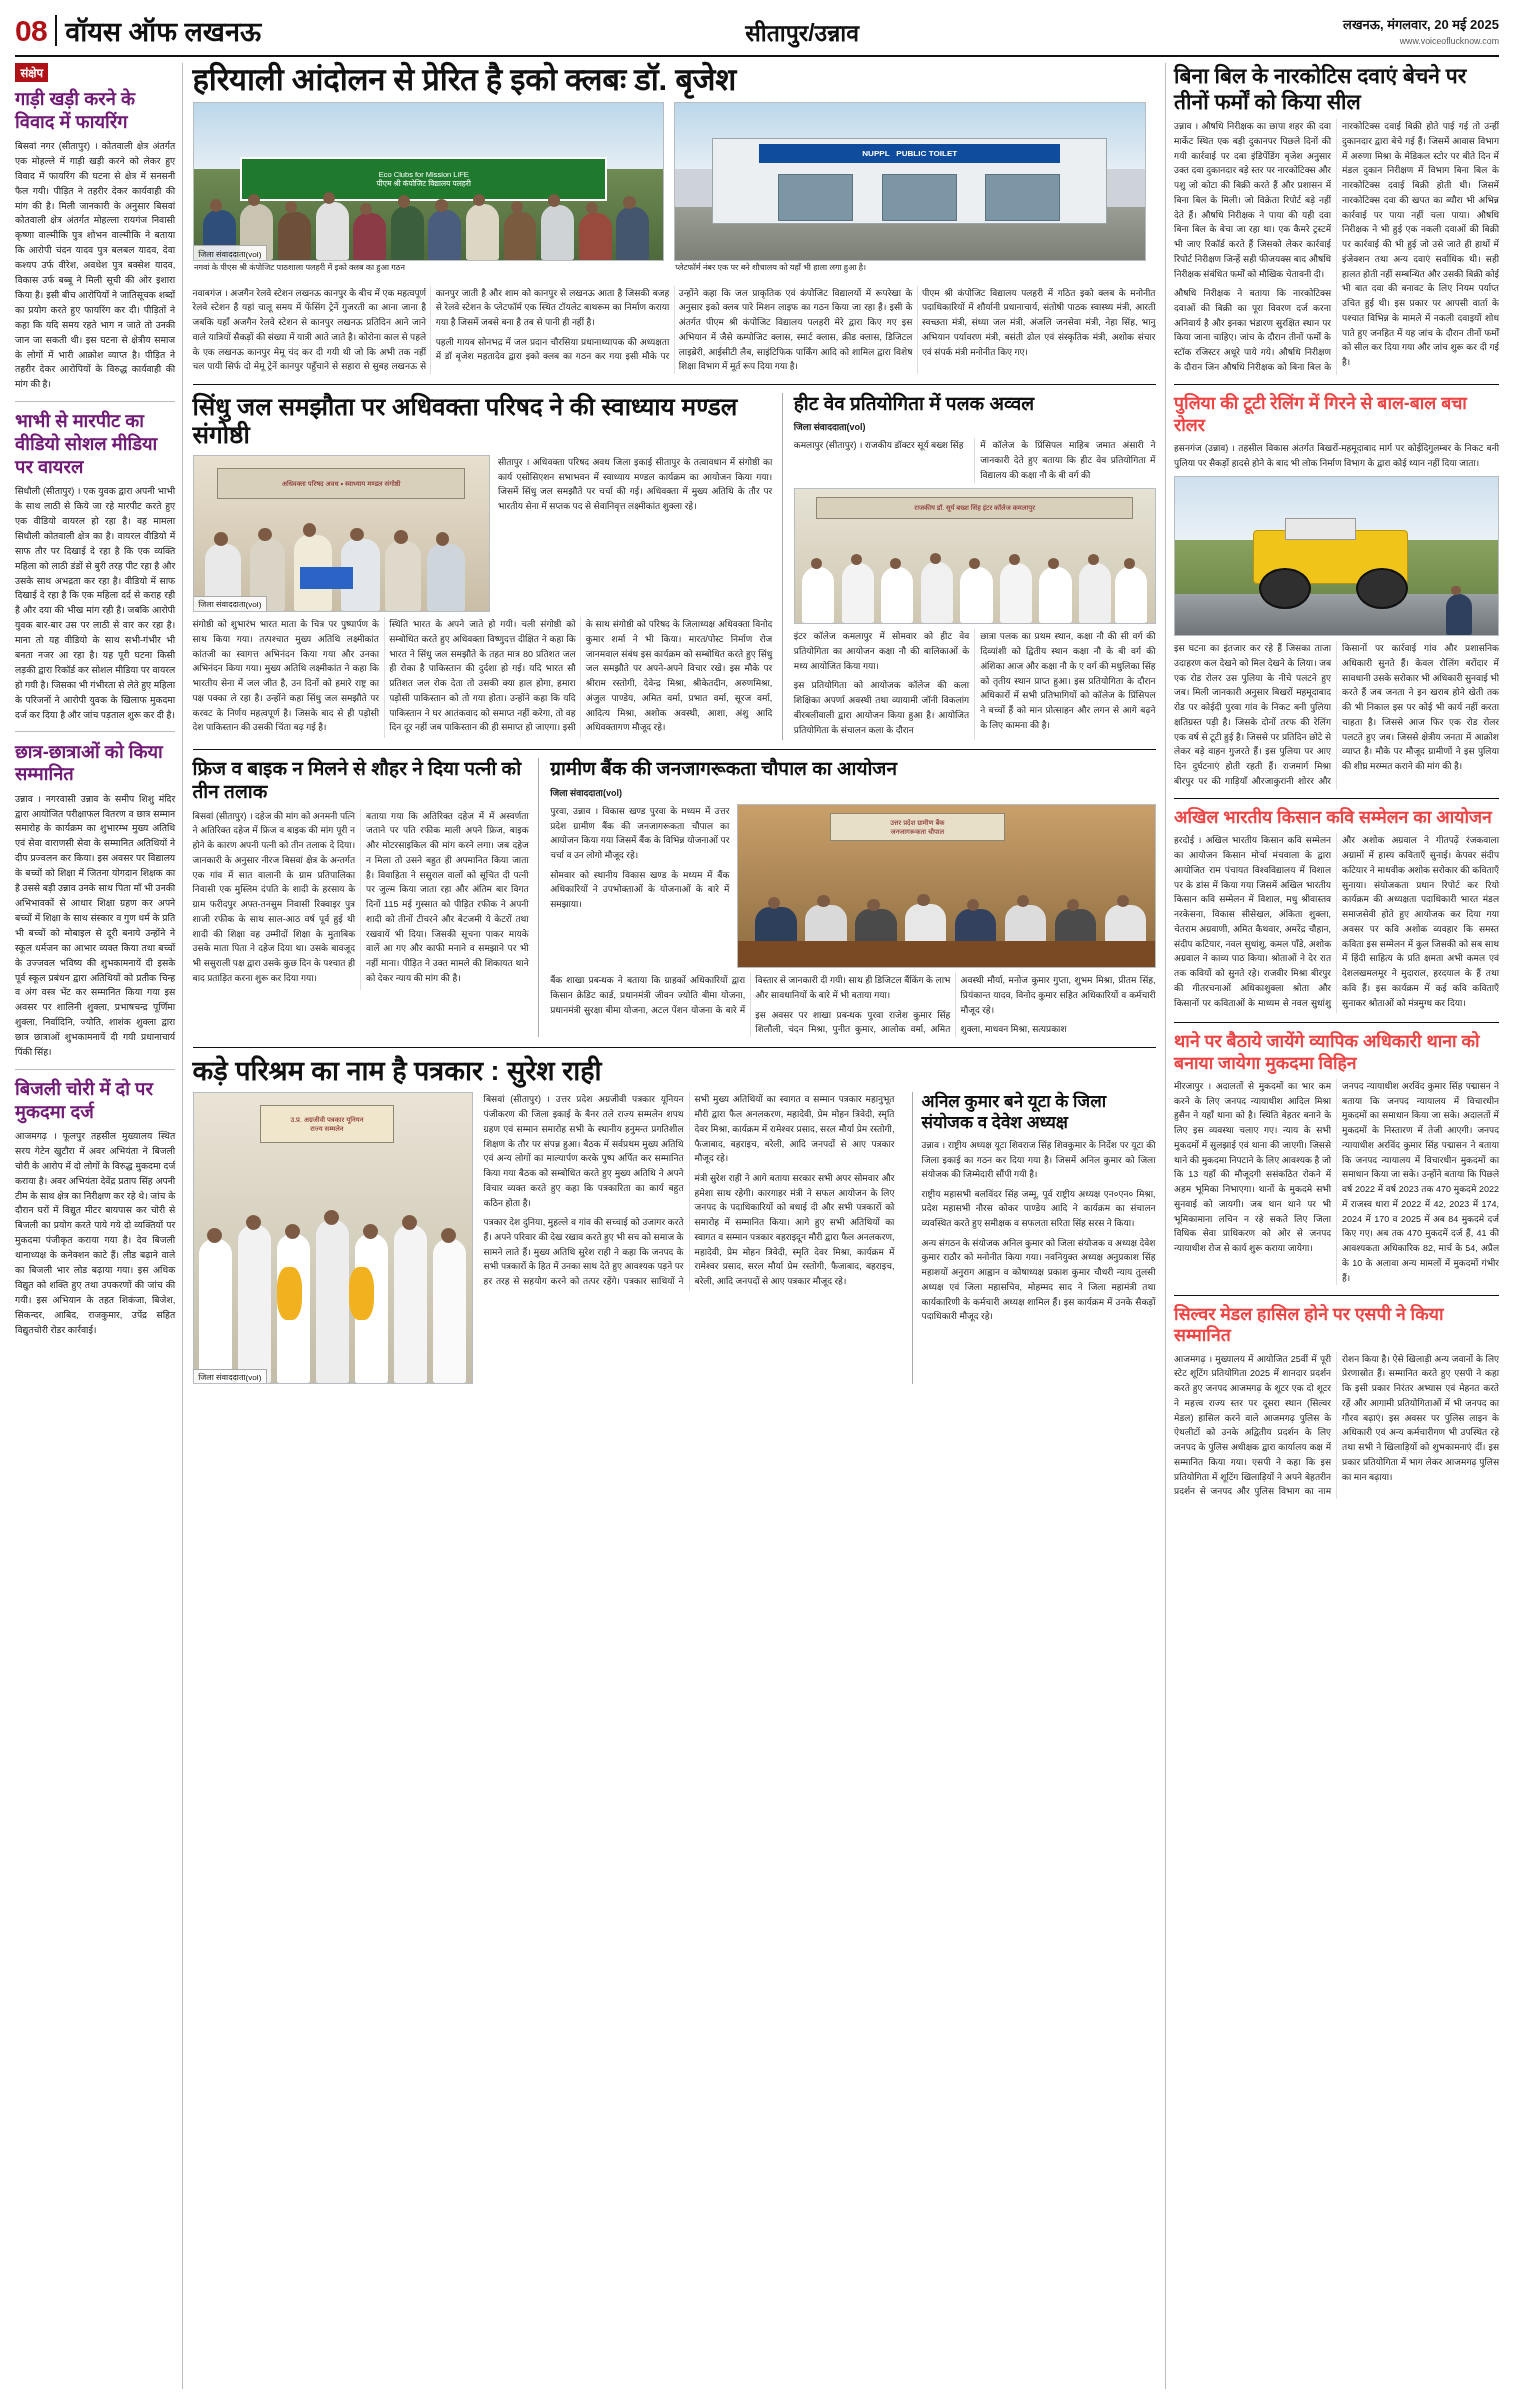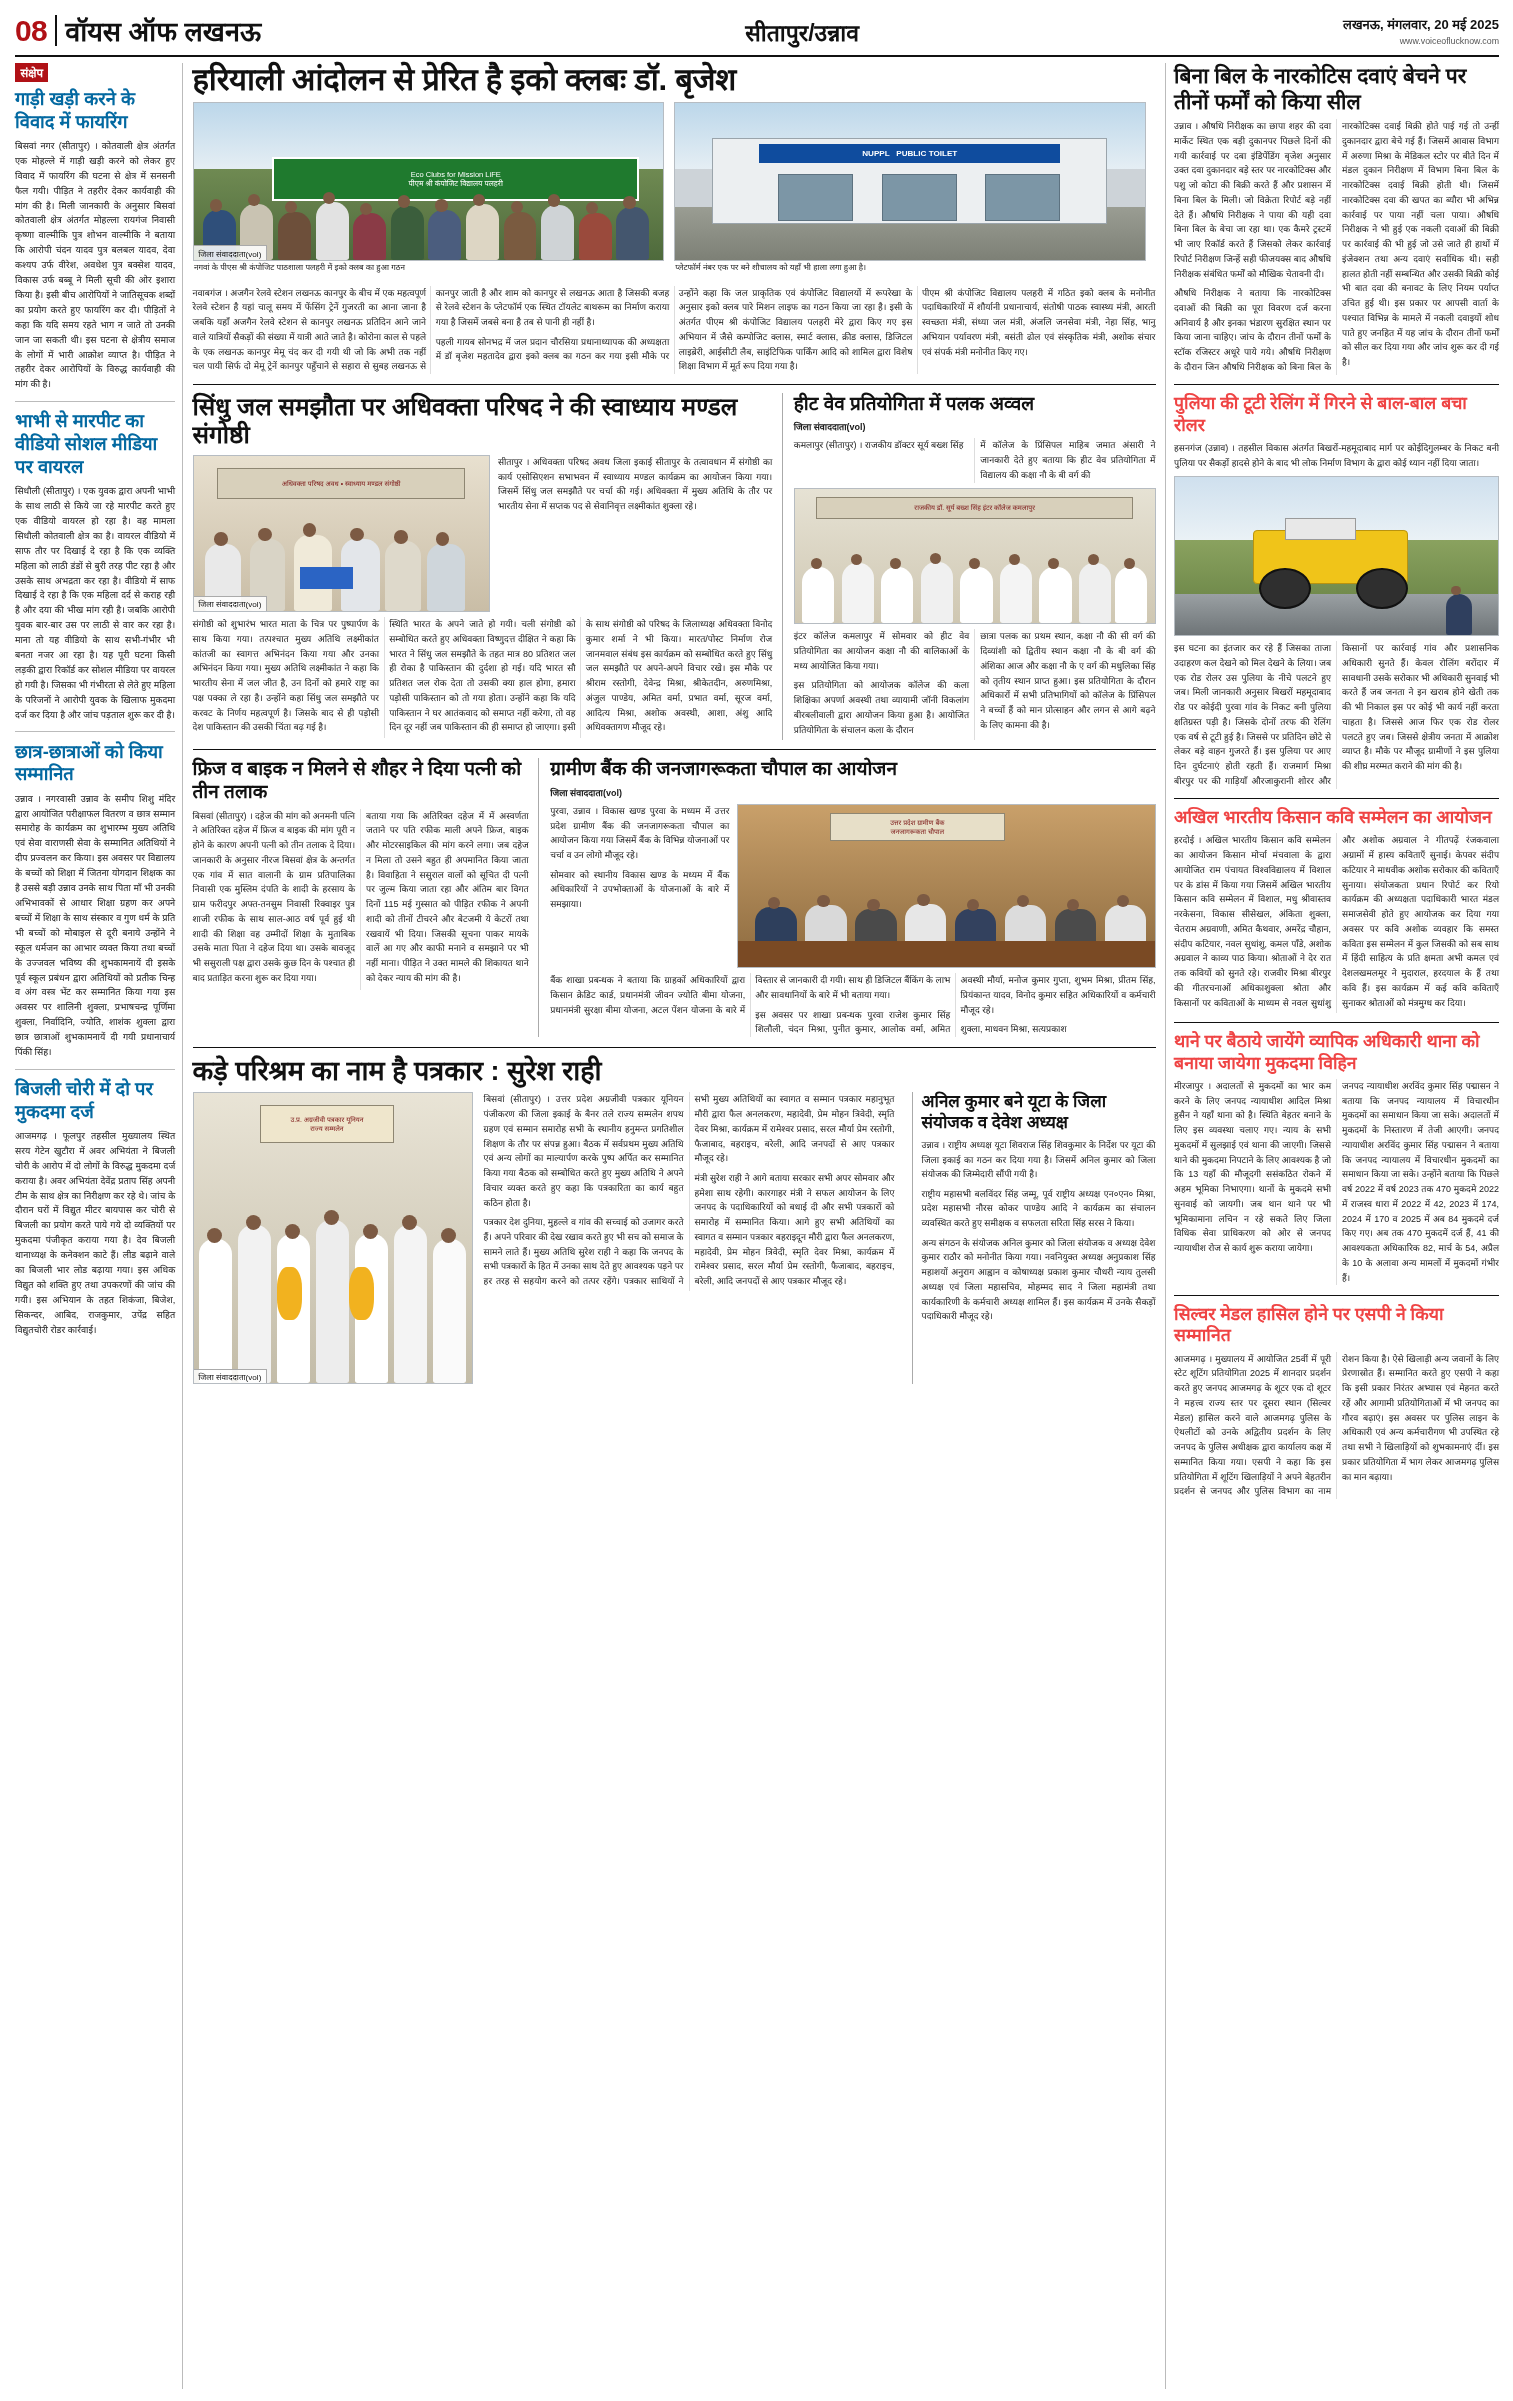--- a/index.html
+++ b/index.html
@@ -25,21 +25,21 @@
   .mh-web { font-size: 8.8px; color: #555; margin-top: 2.7px; }
 
   
   .body-grid { display: flex; gap: 9.5px; margin-top: 6.8px; height: 2326px; }
   .col-left { width: 168px; flex: 0 0 168px; border-right: 0.7px solid #bbb; padding-right: 6.8px; }
   .col-main { flex: 1 1 auto; }
   .col-right { width: 334px; flex: 0 0 334px; border-left: 0.7px solid #bbb; padding-left: 8.1px; }
 
   
   .rail-flag { background: #b01116; color: #fff; font-size: 11.5px; font-weight: bold; padding: 2px 5.4px; display: inline-block; margin-bottom: 5.4px; }
-  .rail-head { font-size: 18.3px; line-height: 1.25; font-weight: bold; color: #0369a1; margin: 0 0 5.4px 0; }
+  .rail-head { font-size: 18.3px; line-height: 1.25; font-weight: bold; color: #701a75; margin: 0 0 5.4px 0; }
   .rail-body { font-size: 9.2px; line-height: 1.62; text-align: justify; color: #1a1a1a; }
   .rail-sep { border-top: 0.7px solid #bbb; margin: 8.8px 0 8.1px 0; }
 
   
   .lead-head { font-size: 31px; line-height: 1.12; font-weight: bold; color: #111; letter-spacing: -0.3px; margin: 0 0 4.1px 0; }
   .lead-sub { font-size: 17px; line-height: 1.25; font-weight: bold; color: #222; border-bottom: 0.7px solid #999; padding-bottom: 5.4px; margin-bottom: 6.8px; }
   .head2 { font-size: 24.4px; line-height: 1.16; font-weight: bold; color: #111; margin: 0 0 5.4px 0; }
   .head3 { font-size: 19px; line-height: 1.2; font-weight: bold; color: #111; margin: 0 0 4.7px 0; }
   .head-r { font-size: 21px; line-height: 1.2; font-weight: bold; color: #111; margin: 0 0 5.4px 0; }
   .head-r-sm { font-size: 17.6px; line-height: 1.22; font-weight: bold; color: #ef4444; margin: 0 0 4.7px 0; }
@@ -127,21 +127,21 @@
 
       <div class="sec">
         <h1 class="lead-head">हरियाली आंदोलन से प्रेरित है इको क्लबः डॉ. बृजेश</h1>
 
         <div style="display:flex; gap:9.5px;">
           <div style="width:49%;">
             <div class="photo" style="height:159px;">
               <div class="ph-inner">
                 <div class="sky"></div>
                   <div class="ground"></div>
-                <div class="banner" style="left:10%; top:34%; width:78%; height:28%;margin-left:32px;">Eco Clubs for Mission LiFE<br>पीएम श्री कंपोजिट विद्यालय पलहरी</div>
+                <div class="banner" style="left:10%; top:34%; width:78%; height:28%;">Eco Clubs for Mission LiFE<br>पीएम श्री कंपोजिट विद्यालय पलहरी</div>
                 <div class="crowd">
                   <div class="fig" style="left:2%;  width:7%;  height:52%; background:#2f4f7a;"></div>
                   <div class="fig" style="left:10%; width:7%;  height:58%; background:#c9c3b2;"></div>
                   <div class="fig" style="left:18%; width:7%;  height:50%; background:#6d4f3a;"></div>
                   <div class="fig" style="left:26%; width:7%;  height:60%; background:#e2e2e2;"></div>
                   <div class="fig" style="left:34%; width:7%;  height:48%; background:#8a3b46;"></div>
                   <div class="fig" style="left:42%; width:7%;  height:56%; background:#3b5e3c;"></div>
                   <div class="fig" style="left:50%; width:7%;  height:52%; background:#4b5d7e;"></div>
                   <div class="fig" style="left:58%; width:7%;  height:58%; background:#ddd6c4;"></div>
                   <div class="fig" style="left:66%; width:7%;  height:50%; background:#7a5b40;"></div>

